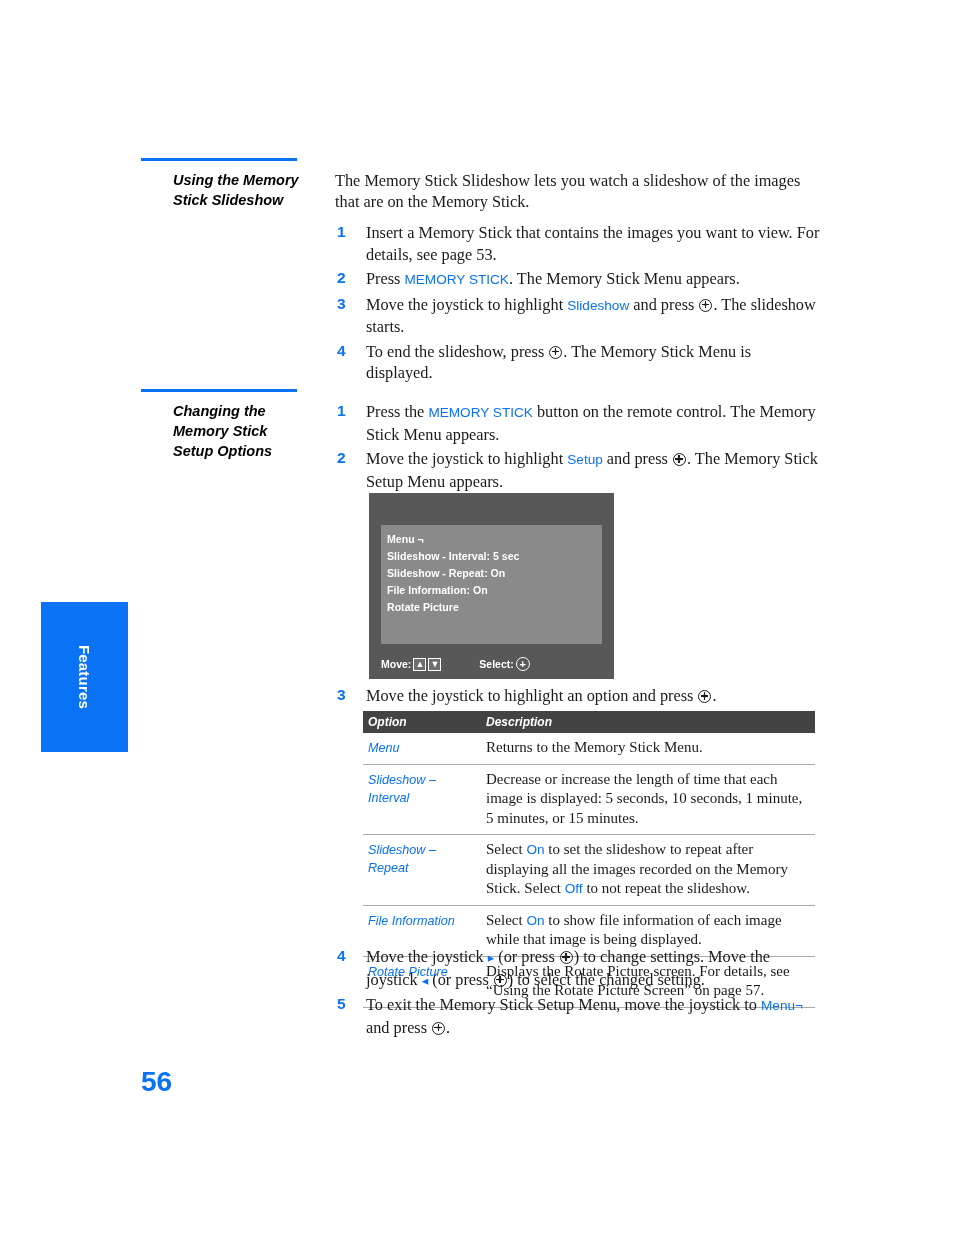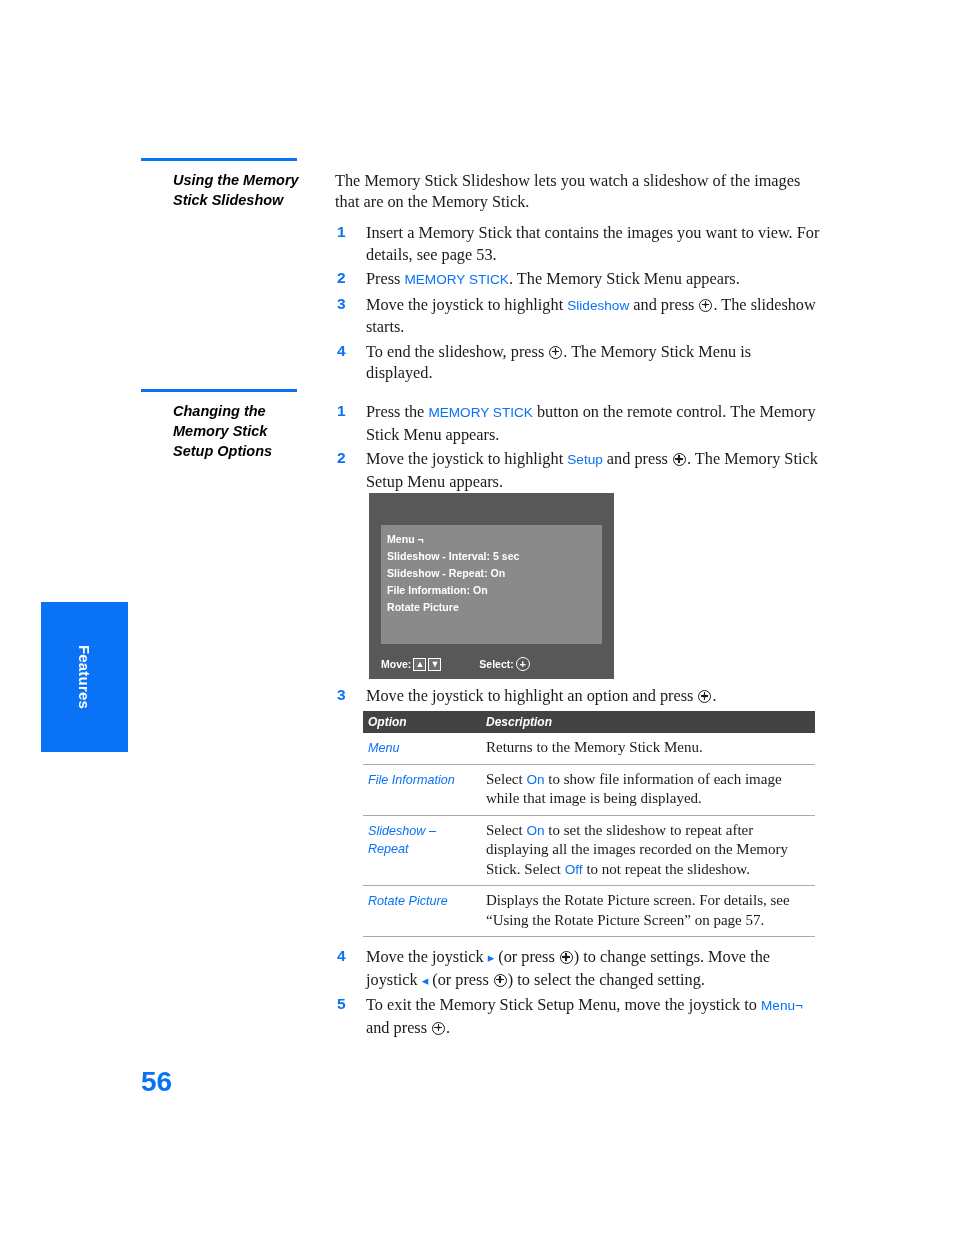--- a/index.html
+++ b/index.html
@@ -306,26 +306,30 @@
       <th class="c1">Option</th>
       <th>Description</th>
     </tr>
   </thead>
   <tbody>
       <tr>
         <td class="c1">Menu</td>
         <td><span>Returns to the Memory Stick Menu.</span></td>
       </tr>
       <tr>
+        <td class="c1">Slideshow – Interval</td>
+        <td><span>Decrease or increase the length of time that each image is displayed: 5 seconds, 10 seconds, 1 minute, 5 minutes, or 15 minutes.</span></td>
+      </tr>
+      <tr>
+        <td class="c1">Slideshow – Repeat</td>
+        <td><span>Select </span><span class="blue">On</span><span> to set the slideshow to repeat after displaying all the images recorded on the Memory Stick. Select </span><span class="blue">Off</span><span> to not repeat the slideshow.</span></td>
+      </tr>
+      <tr>
         <td class="c1">File Information</td>
         <td><span>Select </span><span class="blue">On</span><span> to show file information of each image while that image is being displayed.</span></td>
-      </tr>
-      <tr>
-        <td class="c1">Slideshow – Repeat</td>
-        <td><span>Select </span><span class="blue">On</span><span> to set the slideshow to repeat after displaying all the images recorded on the Memory Stick. Select </span><span class="blue">Off</span><span> to not repeat the slideshow.</span></td>
       </tr>
       <tr>
         <td class="c1">Rotate Picture</td>
         <td><span>Displays the Rotate Picture screen. For details, see “Using the Rotate Picture Screen” on page 57.</span></td>
       </tr>
     </tbody>
 </table>
 
 <div class="body-col" style="top:946px;">
   <ol class="steps">

